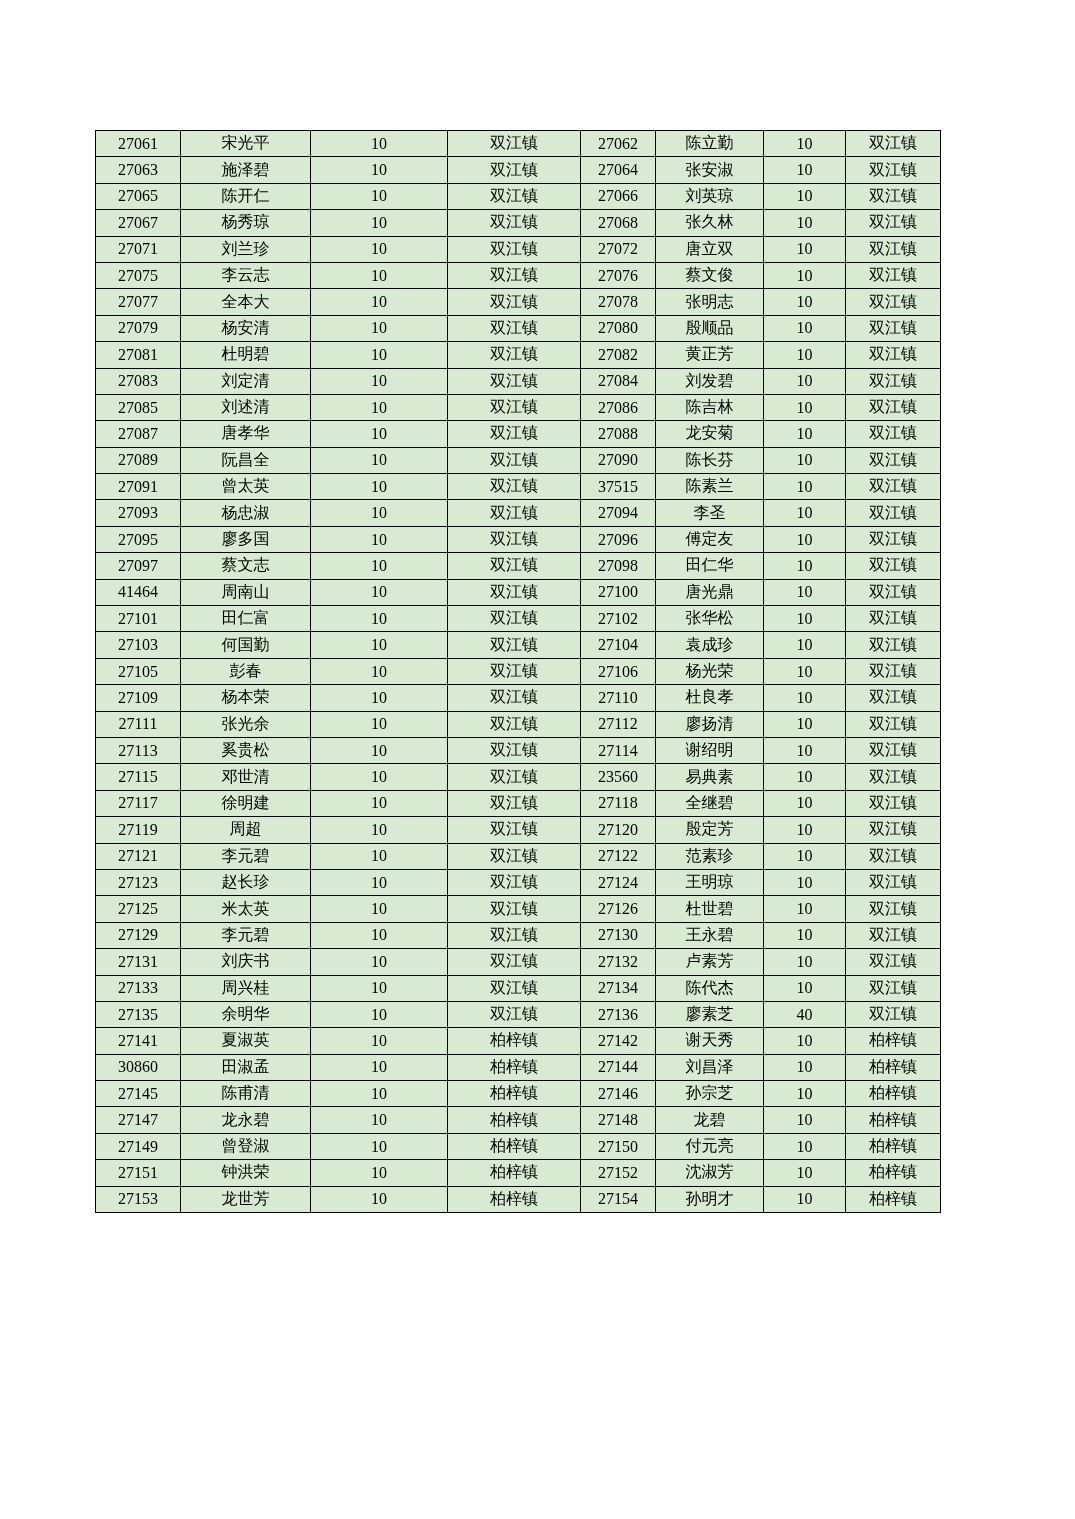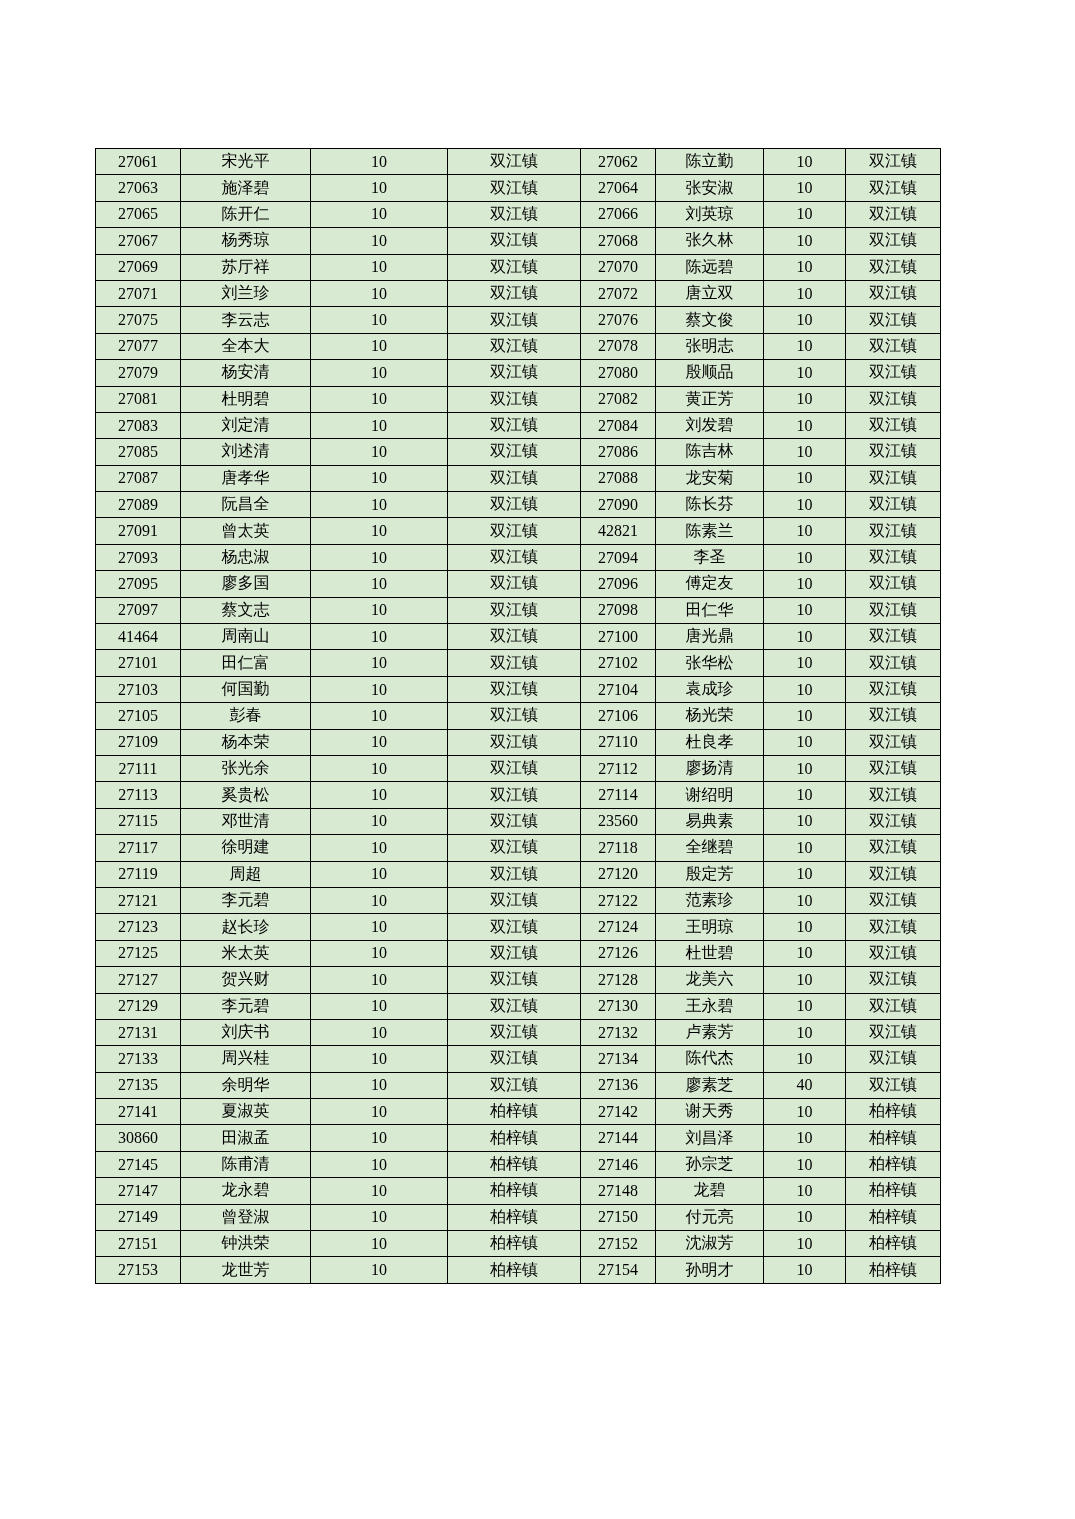--- a/index.html
+++ b/index.html
@@ -11,21 +11,21 @@
   .page {
     position: relative;
     width: 1075px;
     height: 1519px;
     background: #ffffff;
     overflow: hidden;
   }
   .data-table {
     position: absolute;
     left: 95px;
-    top: 148px;
+    top: 130px;
     border-collapse: collapse;
     table-layout: fixed;
     padding-left: 29px;
   }
   .data-table td {
     background: #d9ead3;
     border: 1px solid #000000;
     text-align: center;
     vertical-align: middle;
     font-size: 16px;
@@ -87,30 +87,20 @@
           <td>27067</td>
           <td>杨秀琼</td>
           <td>10</td>
           <td>双江镇</td>
           <td>27068</td>
           <td>张久林</td>
           <td>10</td>
           <td>双江镇</td>
         </tr>
         <tr>
-          <td>27069</td>
-          <td>苏厅祥</td>
-          <td>10</td>
-          <td>双江镇</td>
-          <td>27070</td>
-          <td>陈远碧</td>
-          <td>10</td>
-          <td>双江镇</td>
-        </tr>
-        <tr>
           <td>27071</td>
           <td>刘兰珍</td>
           <td>10</td>
           <td>双江镇</td>
           <td>27072</td>
           <td>唐立双</td>
           <td>10</td>
           <td>双江镇</td>
         </tr>
         <tr>
@@ -191,21 +181,21 @@
           <td>27090</td>
           <td>陈长芬</td>
           <td>10</td>
           <td>双江镇</td>
         </tr>
         <tr>
           <td>27091</td>
           <td>曾太英</td>
           <td>10</td>
           <td>双江镇</td>
-          <td>42821</td>
+          <td>37515</td>
           <td>陈素兰</td>
           <td>10</td>
           <td>双江镇</td>
         </tr>
         <tr>
           <td>27093</td>
           <td>杨忠淑</td>
           <td>10</td>
           <td>双江镇</td>
           <td>27094</td>
@@ -353,30 +343,20 @@
           <td>10</td>
           <td>双江镇</td>
         </tr>
         <tr>
           <td>27125</td>
           <td>米太英</td>
           <td>10</td>
           <td>双江镇</td>
           <td>27126</td>
           <td>杜世碧</td>
-          <td>10</td>
-          <td>双江镇</td>
-        </tr>
-        <tr>
-          <td>27127</td>
-          <td>贺兴财</td>
-          <td>10</td>
-          <td>双江镇</td>
-          <td>27128</td>
-          <td>龙美六</td>
           <td>10</td>
           <td>双江镇</td>
         </tr>
         <tr>
           <td>27129</td>
           <td>李元碧</td>
           <td>10</td>
           <td>双江镇</td>
           <td>27130</td>
           <td>王永碧</td>

